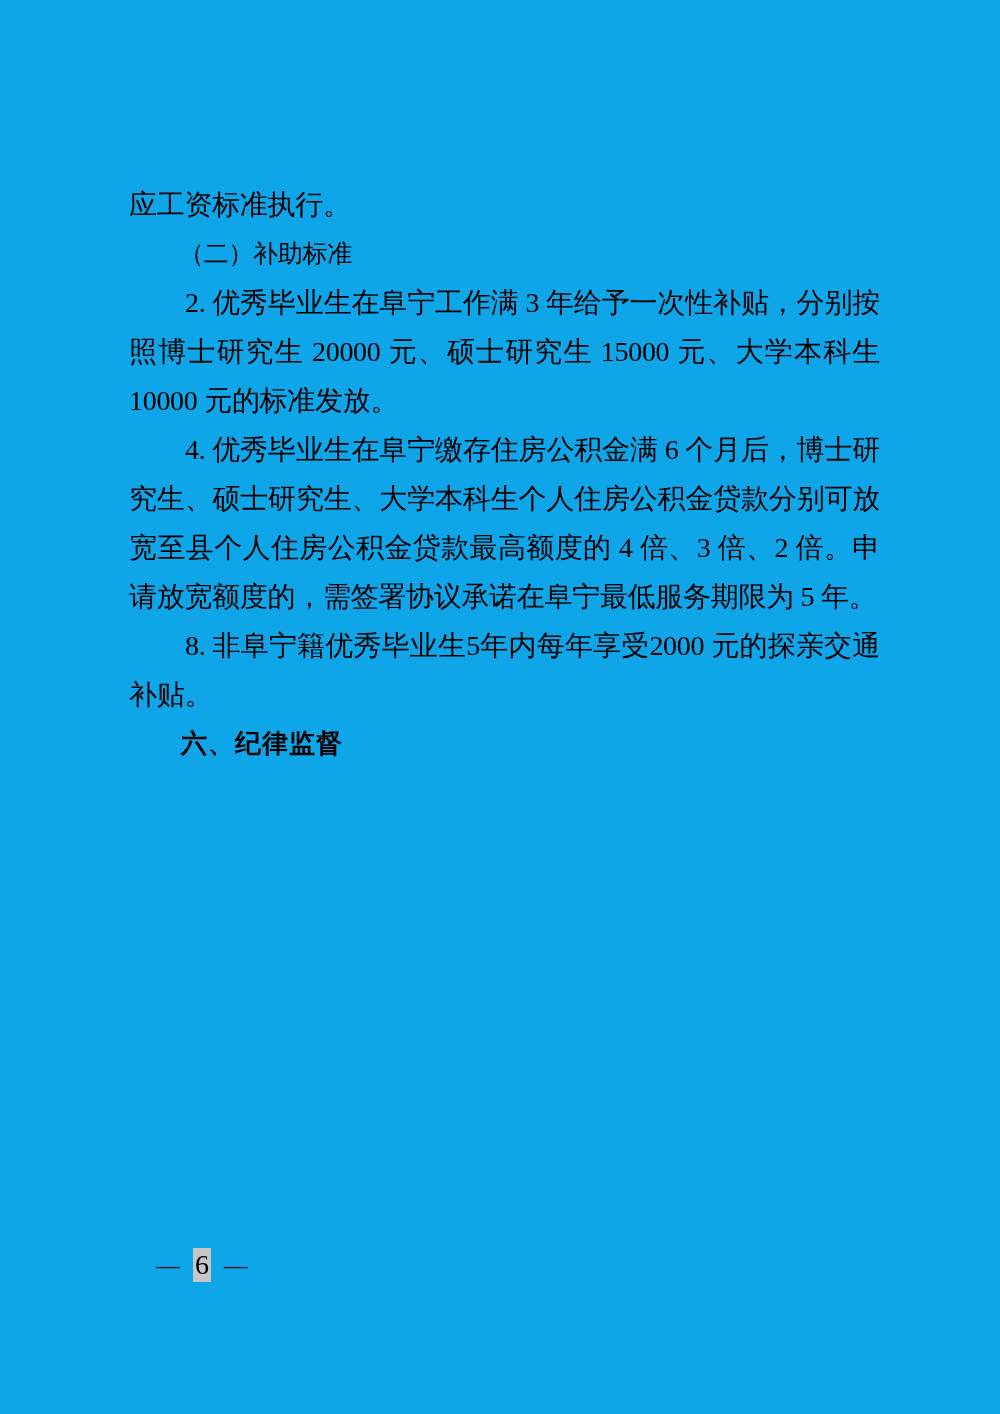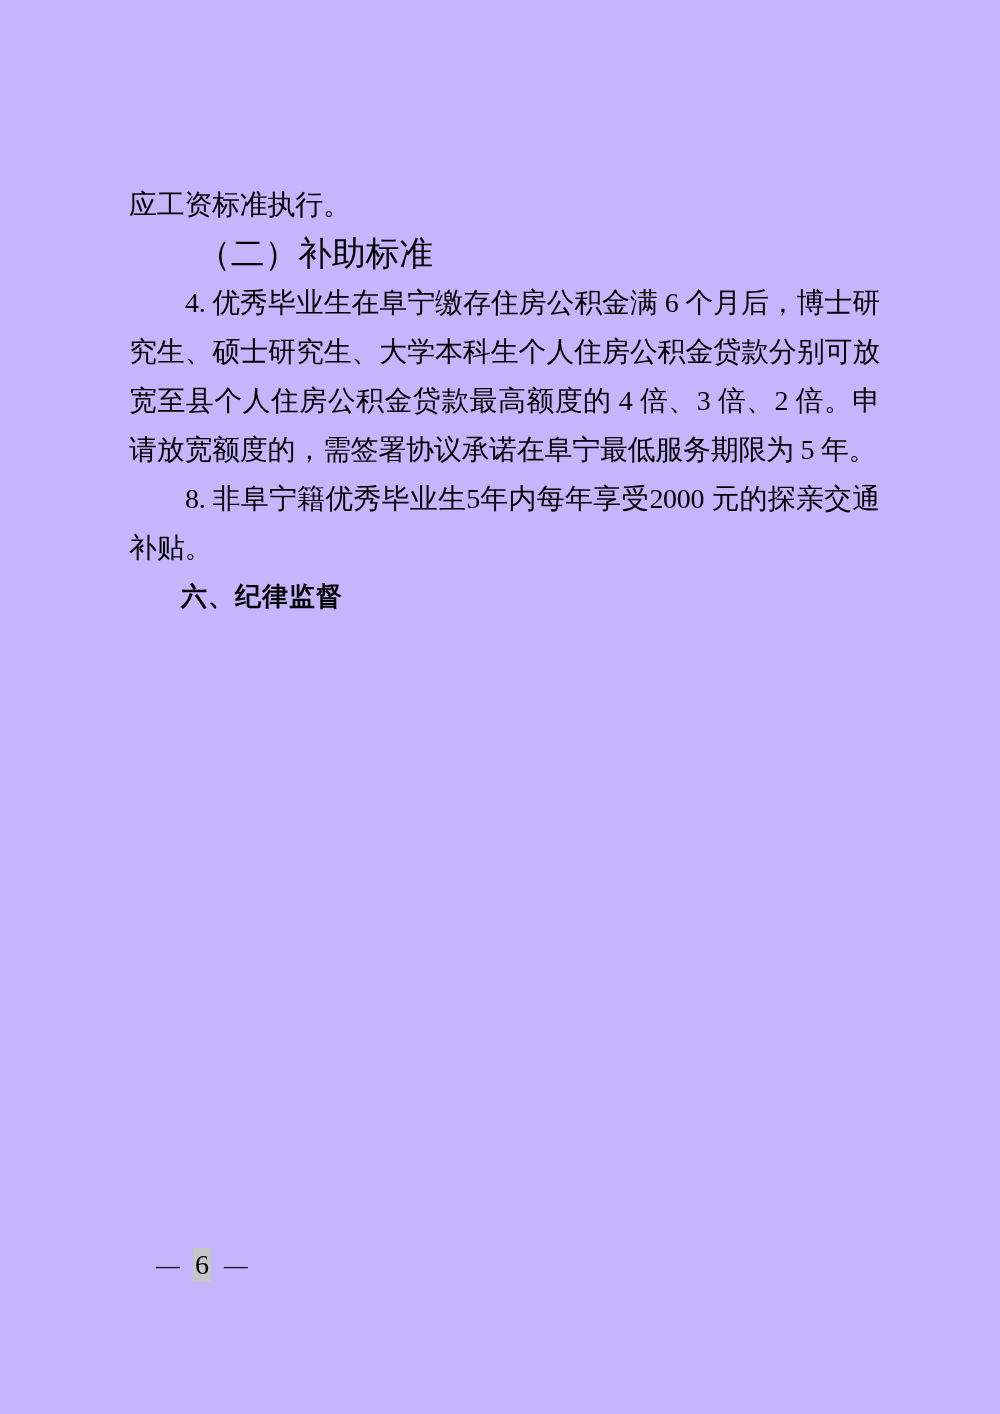--- a/index.html
+++ b/index.html
@@ -4,21 +4,21 @@
 <style>
   html, body {
     margin: 0;
     padding: 0;
     background: #ffffff;
   }
   .page {
     position: relative;
     width: 1000px;
     height: 1414px;
-    background: #c4b5fd;
+    background: #0ea5e9;
     color: #000000;
     font-family: "Liberation Serif", "DejaVu Serif", serif;
     overflow: hidden;
   }
   .content {
     position: absolute;
     left: 129px;
     top: 180px;
     width: 751px;
     font-size: 28px;
@@ -31,21 +31,21 @@
     padding: 0;
   }
   .no-indent {
     text-indent: 0;
   }
   .indent, .para {
     text-indent: 2em;
   }
   .section-heading {
     
-    font-size: 34px;
+    font-size: 25px;
   }
   .chapter-heading {
     font-family: "Liberation Sans", "DejaVu Sans", sans-serif;
     font-weight: 700;
     font-size: 26px;
     letter-spacing: 1px;
   }
   .footer {
     position: absolute;
     left: 154px;
@@ -71,20 +71,21 @@
 <body>
 
 <div class="page">
 
   <div class="content">
     <p class="no-indent">应工资标准执行。</p>
 
     <p class="indent section-heading">（二）补助标准</p>
 
 
+    <p class="para">2. 优秀毕业生在阜宁工作满 3 年给予一次性补贴，分别按照博士研究生 20000 元、硕士研究生 15000 元、大学本科生 10000 元的标准发放。</p>
 
 
     <p class="para">4. 优秀毕业生在阜宁缴存住房公积金满 6 个月后，博士研究生、硕士研究生、大学本科生个人住房公积金贷款分别可放宽至县个人住房公积金贷款最高额度的 4 倍、3 倍、2 倍。申请放宽额度的，需签署协议承诺在阜宁最低服务期限为 5 年。</p>
 
 
     <p class="para">8. 非阜宁籍优秀毕业生5年内每年享受2000 元的探亲交通补贴。</p>
 
     <p class="indent chapter-heading">六、纪律监督</p>
   </div>
 

